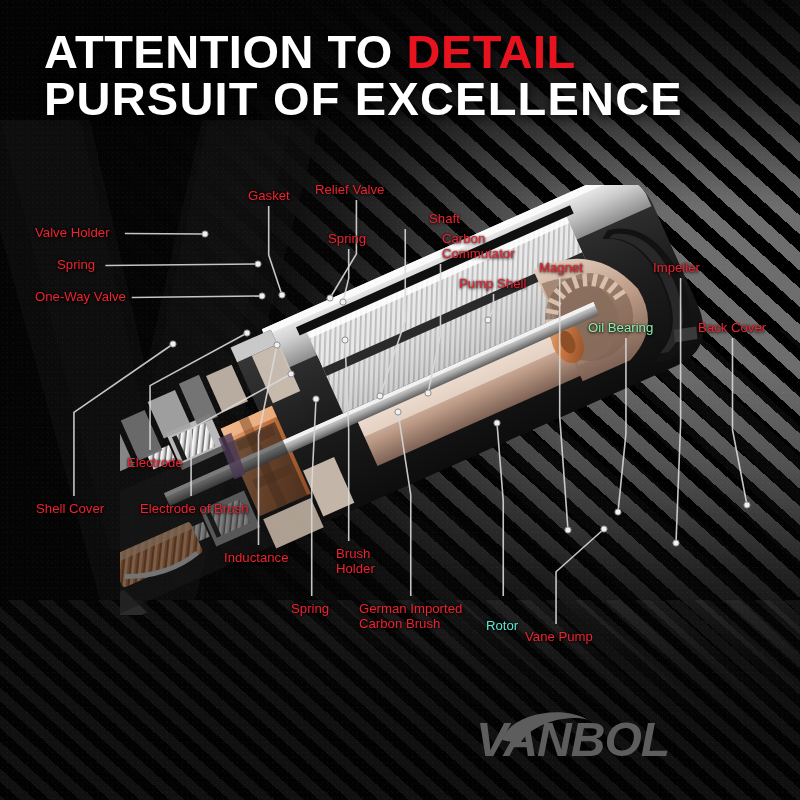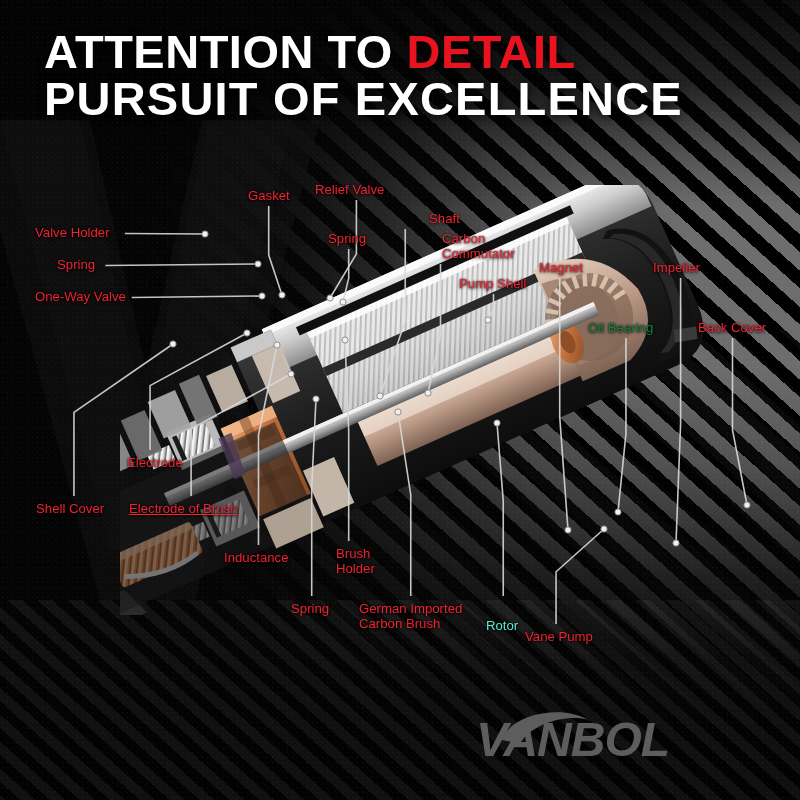--- a/index.html
+++ b/index.html
@@ -451,26 +451,26 @@
       <div class="callout" style="left: 57px; top: 257px; color: rgb(239, 34, 48);">Spring</div>
       <div class="callout" style="left: 35px; top: 289px; color: rgb(239, 34, 48);">One-Way Valve</div>
       <div class="callout" style="left: 248px; top: 188px; color: rgb(239, 34, 48);">Gasket</div>
       <div class="callout" style="left: 315px; top: 182px; color: rgb(239, 34, 48);">Relief Valve</div>
       <div class="callout" style="left: 328px; top: 231px; color: rgb(239, 34, 48);">Spring</div>
       <div class="callout" style="left: 388px; top: 211px; color: rgb(239, 34, 48); margin-left: 41px;">Shaft</div>
       <div class="callout" style="left: 406px; top: 231px; color: rgb(239, 34, 48); padding-left: 36px;">Carbon
 Commutator</div>
       <div class="callout" style="left: 459px; top: 276px; color: rgb(239, 34, 48);">Pump Shell</div>
       <div class="callout" style="left: 539px; top: 260px; color: rgb(239, 34, 48);">Magnet</div>
-      <div class="callout" style="left: 588px; top: 320px; color: #15803d;">Oil Bearing</div>
+      <div class="callout" style="left: 588px; top: 320px; color: #86efac;">Oil Bearing</div>
       <div class="callout" style="left: 653px; top: 260px; color: rgb(239, 34, 48);">Impeller</div>
       <div class="callout" style="left: 698px; top: 320px; color: rgb(239, 34, 48);">Back Cover</div>
       <div class="callout" style="left: 119px; top: 455px; color: rgb(239, 34, 48); margin-left: 8px;">Electrode</div>
       <div class="callout" style="left: 36px; top: 501px; color: rgb(239, 34, 48);">Shell Cover</div>
-      <div class="callout" style="left: 129px; top: 501px; color: rgb(239, 34, 48); text-decoration: underline;">Electrode of Brush</div>
+      <div class="callout" style="left: 140px; top: 501px; color: rgb(239, 34, 48);">Electrode of Brush</div>
       <div class="callout" style="left: 224px; top: 550px; color: rgb(239, 34, 48);">Inductance</div>
       <div class="callout" style="left: 336px; top: 546px; color: rgb(239, 34, 48);">Brush
 Holder</div>
       <div class="callout" style="left: 291px; top: 601px; color: rgb(239, 34, 48);">Spring</div>
       <div class="callout" style="left: 359px; top: 601px; color: rgb(239, 34, 48);">German Imported
 Carbon Brush</div>
       <div class="callout" style="left: 486px; top: 573px; color: #5eead4; margin-top: 45px;">Rotor</div>
       <div class="callout" style="left: 525px; top: 629px; color: rgb(239, 34, 48);">Vane Pump</div>
     </div>
 

